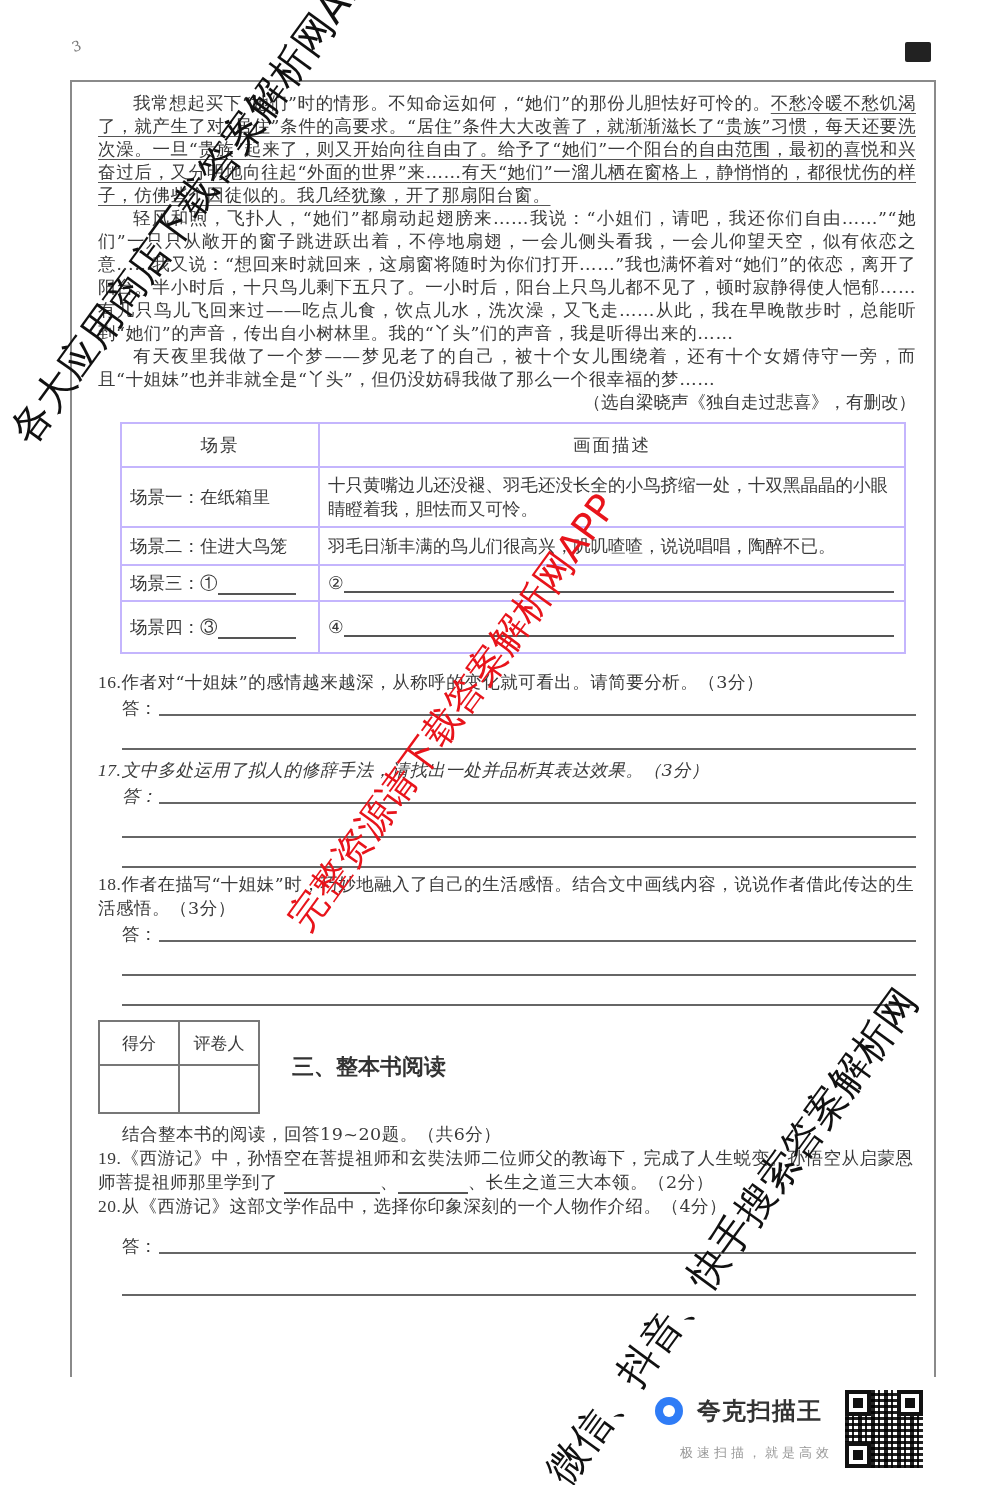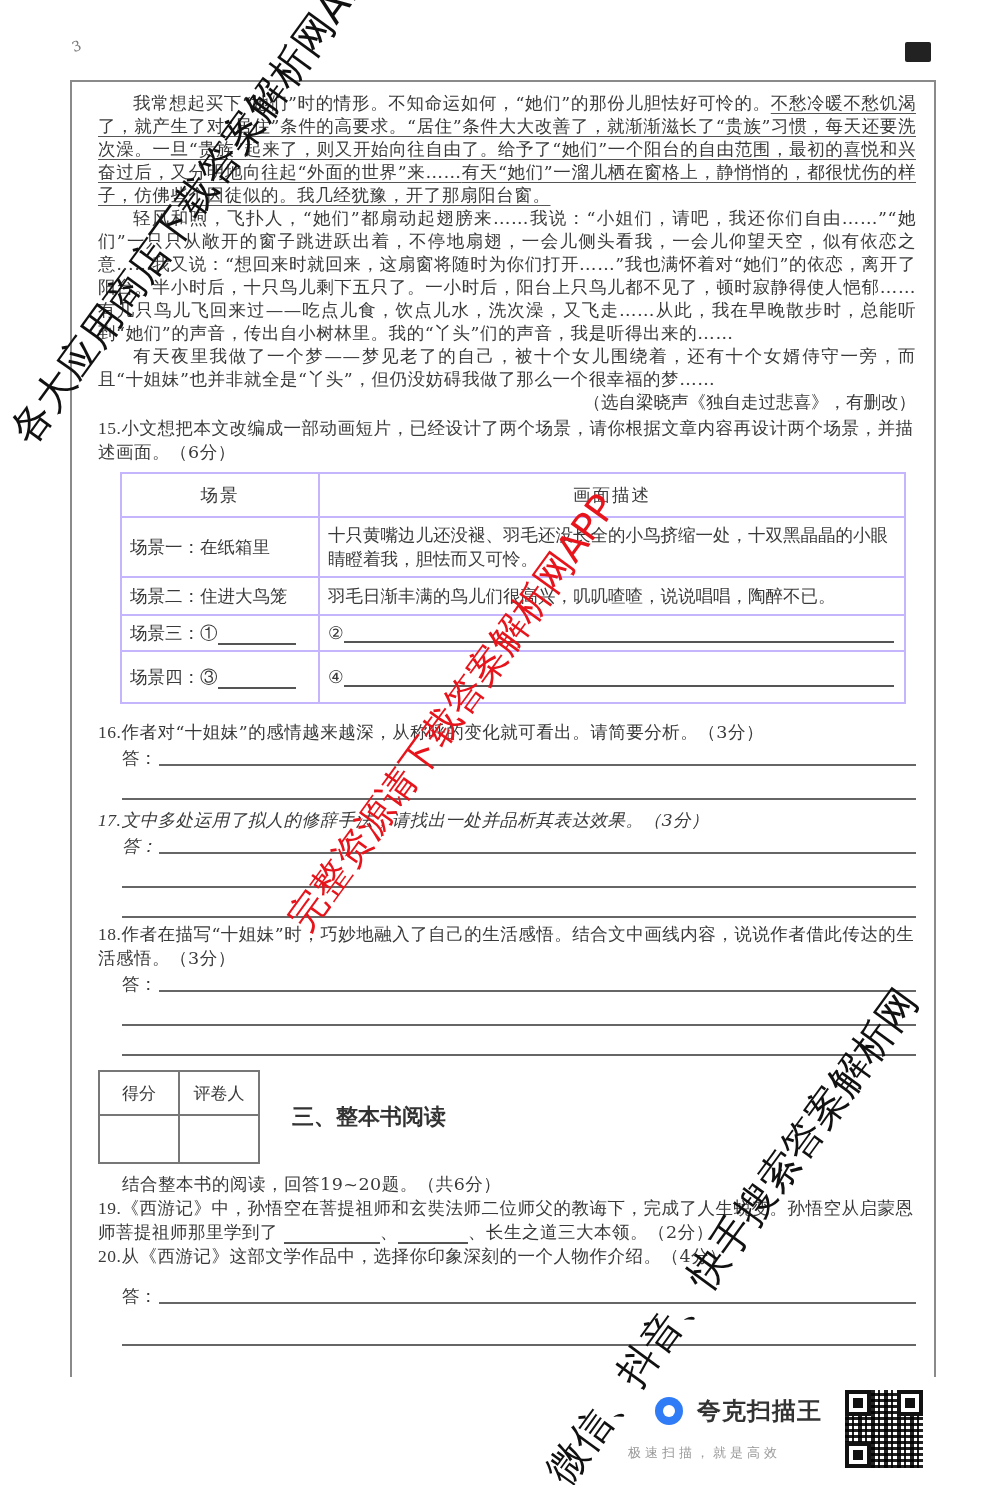--- a/index.html
+++ b/index.html
@@ -26,21 +26,21 @@
   table.grade tr:first-child td{height:40px;}
   table.grade tr:last-child td{height:44px;}
   .section-title{font-family:"DejaVu Sans","Liberation Sans",sans-serif;font-weight:bold;font-size:22px;margin-left:16px;color:#333;}
   .wm{position:absolute;font-family:"DejaVu Sans","Liberation Sans",sans-serif;white-space:nowrap;transform-origin:left bottom;pointer-events:none;}
   .wm-black{color:#111;font-size:40px;}
   .wm-red{color:#e8141b;font-size:38px;}
   .footer-brand{position:absolute;left:655px;top:1395px;display:flex;align-items:center;font-family:"DejaVu Sans","Liberation Sans",sans-serif;}
   .brand-logo{width:28px;height:28px;border-radius:50%;background:#2f7cf6;position:relative;}
   .brand-logo:after{content:"";position:absolute;left:8px;top:8px;width:12px;height:12px;border-radius:50%;background:#fff;}
   .brand-name{font-size:24px;font-weight:bold;color:#333;margin-left:14px;letter-spacing:1px;}
-  .brand-slogan{position:absolute;left:628px;top:1444px;font-family:Liberation Sans, sans-serif;font-size:13px;color:#999;letter-spacing:4px;}
+  .brand-slogan{position:absolute;left:680px;top:1444px;font-family:Liberation Sans, sans-serif;font-size:13px;color:#999;letter-spacing:4px;}
   .qr{position:absolute;left:845px;top:1390px;width:78px;height:78px;background:
     repeating-linear-gradient(90deg,#222 0 4px,#fff 4px 7px,#222 7px 9px,#fff 9px 13px),
     repeating-linear-gradient(0deg,#222 0 3px,#fff 3px 6px);background-blend-mode:multiply;}
   .qr .f{position:absolute;width:18px;height:18px;border:4px solid #111;background:#fff;}
   .qr .f:after{content:"";position:absolute;left:4px;top:4px;width:10px;height:10px;background:#111;}
 </style>
 </head>
 <body>
 
 <div class="page-mark">3</div>
@@ -49,21 +49,20 @@
 
 <div class="content">
   <div>
     <p class="para ul"><span>我常想起买下“她们”时的情形。不知命运如何，“她们”的那份儿胆怯好可怜的。</span><span class="u">不愁冷暖不愁饥渴了，就产生了对“居住”条件的高要求。“居住”条件大大改善了，就渐渐滋长了“贵族”习惯，每天还要洗次澡。一旦“贵族”起来了，则又开始向往自由了。给予了“她们”一个阳台的自由范围，最初的喜悦和兴奋过后，又分明地向往起“外面的世界”来……</span><span class="u">有天“她们”一溜儿栖在窗格上，静悄悄的，都很忧伤的样子，仿佛些个囚徒似的。我几经犹豫，开了那扇阳台窗。</span></p>
     <p class="para">轻风和煦，飞扑人，“她们”都扇动起翅膀来……我说：“小姐们，请吧，我还你们自由……”“她们”一只只从敞开的窗子跳进跃出着，不停地扇翅，一会儿侧头看我，一会儿仰望天空，似有依恋之意……我又说：“想回来时就回来，这扇窗将随时为你们打开……”我也满怀着对“她们”的依恋，离开了阳台。半小时后，十只鸟儿剩下五只了。一小时后，阳台上只鸟儿都不见了，顿时寂静得使人悒郁……有几只鸟儿飞回来过——吃点儿食，饮点儿水，洗次澡，又飞走……从此，我在早晚散步时，总能听到“她们”的声音，传出自小树林里。我的“丫头”们的声音，我是听得出来的……</p>
     <p class="para">有天夜里我做了一个梦——梦见老了的自己，被十个女儿围绕着，还有十个女婿侍守一旁，而且“十姐妹”也并非就全是“丫头”，但仍没妨碍我做了那么一个很幸福的梦……</p>
     <p class="source">（选自梁晓声《独自走过悲喜》，有删改）</p>
   </div>
 
   <div style="margin-top:2px;">
-    <p class="q"><span class="num">15.</span><span>小文想把本文改编成一部动画短片，已经设计了两个场景，请你根据文章内容再设计两个场景，并描述画面。（6分）</span></p>
     <table class="scenes">
       <tbody>
           <tr>
         <th style="width:180px;">场景</th>
         <th>画面描述</th>
       </tr>
       <tr style="height:60px;">
         <td>场景一：在纸箱里</td>
         <td>十只黄嘴边儿还没褪、羽毛还没长全的小鸟挤缩一处，十双黑晶晶的小眼睛瞪着我，胆怯而又可怜。</td>
       </tr>

